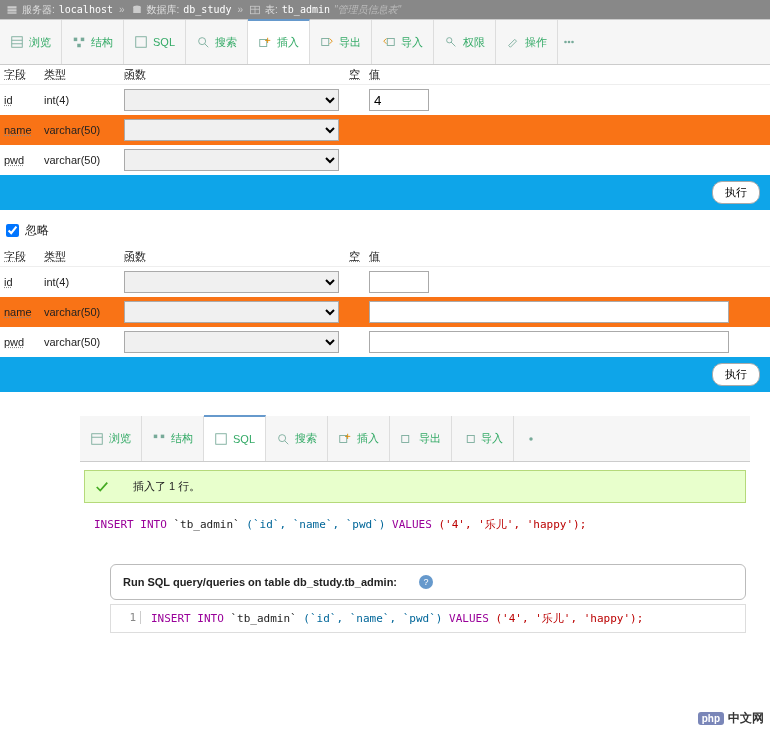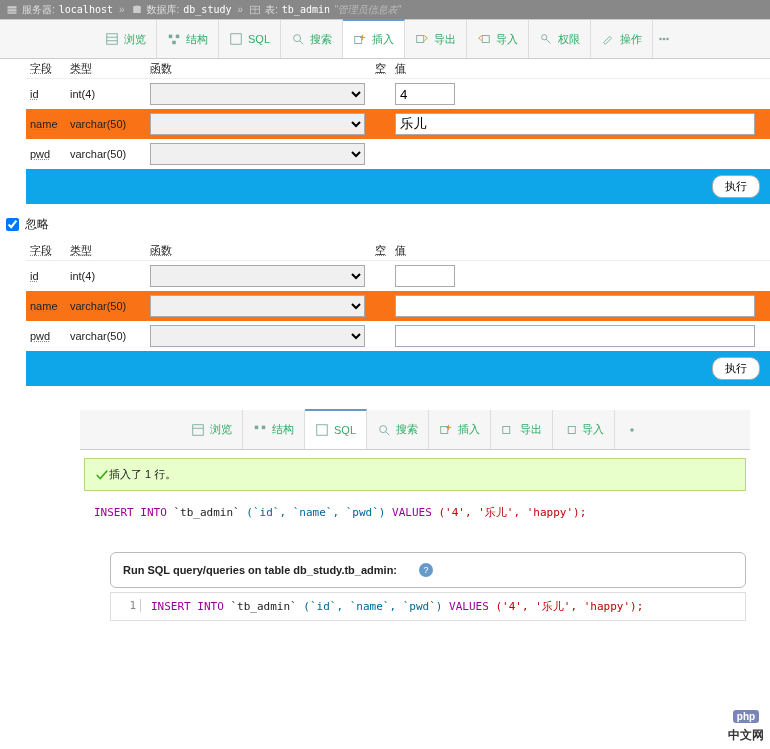--- a/index.html
+++ b/index.html
@@ -2,56 +2,56 @@
 <html><head>
 <meta charset="utf-8">
 <style>
   * { box-sizing: border-box; margin: 0; padding: 0; }
   body { font-family: sans-serif; font-size: 12px; color: #222; background: #fff; width: 770px; }
   .breadcrumb { background: #888; color: #ddd; padding: 3px 6px; font-size: 10px; height: 19px; display: flex; align-items: center; gap: 4px; }
   .breadcrumb .sep { color: #ccc; margin: 0 2px; }
   .breadcrumb .host { color: #fff; font-family: monospace; }
   .breadcrumb .comment { color: #bbb; font-style: italic; }
   .bc-icon { width: 12px; height: 12px; display: inline-block; }
-  .tabs { background: #f6f6f6; border-top: 1px solid #ccc; border-bottom: 1px solid #ccc; display: flex; height: 40px; justify-content: center; }
+  .tabs { background: #f6f6f6; border-top: 1px solid #ccc; border-bottom: 1px solid #ccc; display: flex; height: 46px; }
   .tab { display: flex; align-items: center; padding: 0 10px; border-right: 1px solid #ddd; color: #3a6; cursor: pointer; gap: 5px; font-size: 11px; }
   .tab.active { background: #fff; border-top: 2px solid #69c; margin-top:-1px; }
   .tab .ic { width: 14px; height: 14px; }
   .tabs.sub { border-top: 0; }
-  .section { padding: 0 0 4px 0; margin-left: 26px; }
+  .section { padding: 0 0 4px 0; }
   .hdr-row { display: flex; background: #fff; padding: 2px 4px; font-size: 11px; border-bottom: 1px solid #eee; }
   .col-field { width: 40px; }
   .col-type { width: 80px; }
   .col-func { width: 225px; }
   .col-null { width: 20px; }
   .col-value { flex: 1; }
   .hdr-row .lbl { text-decoration: underline dotted #888; }
   .data-row { display: flex; align-items: center; padding: 4px 4px; font-size: 11px; }
   .data-row.odd { background: #f97316; }
   .data-row .fname { text-decoration: underline dotted #888; }
   .data-row select { width: 215px; height: 22px; border: 1px solid #aaa; background: #f0f0f0; }
   .data-row input[type=text] { height: 22px; border: 1px solid #aaa; padding: 0 4px; }
   .val-short { width: 60px; }
   .val-long { width: 360px; }
   .val-hl { background: #ffffcc; }
   .exec-row { background: #0ea5e9; padding: 6px 10px; text-align: right; }
   .exec-btn { background: #fff; border: 1px solid #aaa; border-radius: 10px; padding: 3px 12px; font-size: 11px; cursor: pointer; }
   .ignore-row { padding: 8px 6px; display: flex; align-items: center; gap: 6px; }
   .lower { margin: 20px 0 0 80px; width: 670px; }
-  .success-box { background: #e8ffcc; border: 1px solid #b5d97a; padding: 8px 10px; margin: 8px 4px; display: flex; align-items: center; gap: 0; font-size: 11px; }
+  .success-box { background: #e8ffcc; border: 1px solid #b5d97a; padding: 8px 10px; margin: 8px 4px; display: flex; align-items: center; gap: 24px; font-size: 11px; }
   .sql-line { font-family: monospace; font-size: 11px; padding: 6px 14px; }
   .kw { color: #909; }
   .str { color: #b00; }
   .fld { color: #069; }
   .run-box { border: 1px solid #bbb; border-radius: 6px; margin: 26px 4px 4px 30px; padding: 10px 12px; font-size: 11px; display: flex; align-items: center; gap: 22px; position: relative; background: #fff; }
   .run-box b { font-weight: bold; }
   .help-ic { width: 14px; height: 14px; background: #69c; border-radius: 50%; color: #fff; display: inline-flex; align-items: center; justify-content: center; font-size: 9px; }
   .code-block { font-family: monospace; font-size: 11px; margin: 4px 4px 0 30px; padding: 6px 0 6px 40px; border: 1px solid #ddd; background: #fff; position: relative; }
   .code-block .lineno { position: absolute; left: 0; top: 6px; width: 30px; text-align: right; color: #888; border-right: 1px solid #ccc; padding-right: 4px; }
-  .watermark { position: absolute; right: 6px; top: 710px; display:flex; align-items:center; gap:4px; color:#333; font-size:12px; font-weight:bold;flex-direction:column; }
+  .watermark { position: absolute; right: 6px; top: 710px; display:flex; align-items:center; gap:4px; color:#333; font-size:12px; font-weight:bold; }
   .watermark .php { background:#7a86b8; color:#fff; border-radius:3px; padding:1px 4px; font-size:10px; }
   svg { display: block; }
 </style>
 </head>
 <body>
 
 <div class="breadcrumb">
   <svg class="bc-icon" viewBox="0 0 16 16">
       <rect x="2" y="3" width="12" height="3" fill="#ccc"></rect>
       <rect x="2" y="7" width="12" height="3" fill="#ccc"></rect>
@@ -164,21 +164,20 @@
     <div class="col-type"><span>int(4)</span></div>
     <div class="col-func"><select></select></div>
     <div class="col-null"></div>
     <div class="col-value"><input type="text" class="val-short" value="4" style=""></div>
   </div>
   <div class="data-row odd">
     <div class="col-field"><span class="fname">name</span></div>
     <div class="col-type"><span>varchar(50)</span></div>
     <div class="col-func"><select></select></div>
     <div class="col-null"></div>
-    <div class="col-value"><input type="text" class="val-long" value="乐儿" style=""></div>
   </div>
   <div class="data-row">
     <div class="col-field"><span class="fname">pwd</span></div>
     <div class="col-type"><span>varchar(50)</span></div>
     <div class="col-func"><select></select></div>
     <div class="col-null"></div>
   </div>
   <div class="exec-row">
     <button class="exec-btn">执行</button>
   </div>

